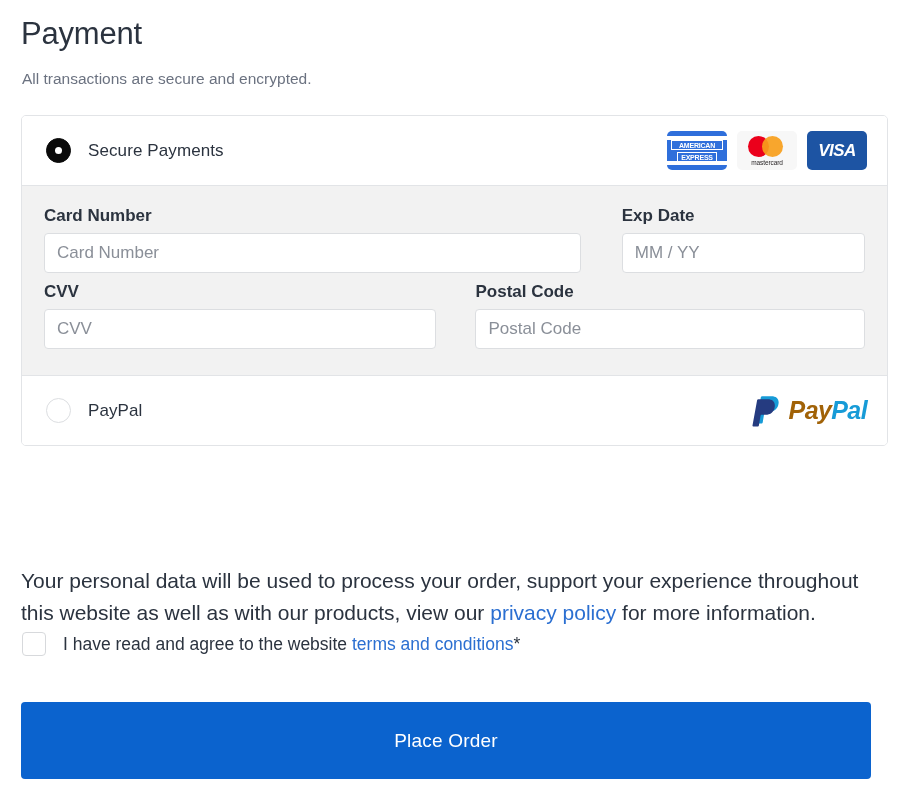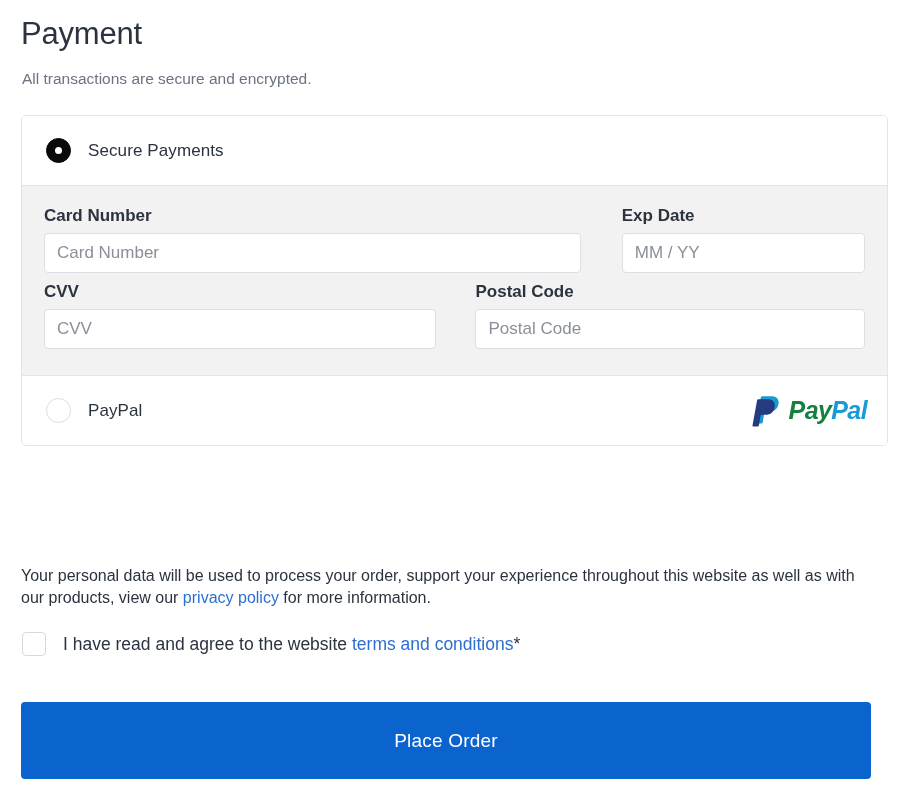--- a/index.html
+++ b/index.html
@@ -187,21 +187,21 @@
     align-items: center;
     gap: 7px;
   }
   .pp-mark { width: 30px; height: 34px; flex: 0 0 30px; }
   .pp-word {
     font-size: 25px;
     font-weight: 700;
     font-style: italic;
     letter-spacing: -0.6px;
   }
-  .pp-word .pay { color: #15803d; }
+  .pp-word .pay { color: #a16207; }
   .pp-word .pal { color: #179bd7; }
 
   
   .fields-area {
     background: #f2f2f2;
     border-top: 1px solid #e2e4e7;
     border-bottom: 1px solid #e2e4e7;
     padding: 20px 22px 26px 22px;
   }
   .field-row {
@@ -238,22 +238,22 @@
   .w-exp    { width: 247px; margin-left: 41px; }
   .w-cvv    { width: 400px; }
   .w-postal { width: 397px; margin-left: 39px; }
 
   
   .privacy {
     position: absolute;
     left: 21px;
     top: 536px;
     width: 855px;
-    font-size: 16px;
-    line-height: 22px;
+    font-size: 21px;
+    line-height: 32px;
     color: #2b333f;
     margin-top: 29px;
   }
   .link {
     color: #2b6fd1;
     text-decoration: none;
   }
 
   
   .terms-row {
@@ -305,20 +305,40 @@
 
   <h1 class="page-title">Payment</h1>
   <p class="page-subtitle">All transactions are secure and encrypted.</p>
 
   <div class="pay-panel">
 
     <div class="method-row">
       <span class="radio selected"></span>
       <span class="method-label">Secure Payments</span>
       <span class="method-spacer"></span>
+      <span class="brand-marks">
+
+        <span class="brand brand-amex">
+          <span class="amex-stripe top"></span>
+          <span class="amex-stripe bottom"></span>
+          <span class="amex-word w1">AMERICAN</span>
+          <span class="amex-word w2">EXPRESS</span>
+        </span>
+
+        <span class="brand brand-mc">
+          <span class="mc-circle red"></span>
+          <span class="mc-circle orange"></span>
+          <span class="mc-text">mastercard</span>
+        </span>
+
+        <span class="brand brand-visa">
+          <span class="visa-text">VISA</span>
+        </span>
+
+      </span>
     </div>
 
     <div class="fields-area">
 
       <div class="field-row">
         <div class="field w-card">
           <label class="field-label">Card Number</label>
           <input class="field-input" type="text" placeholder="Card Number" style="">
         </div>
         <div class="field w-exp">

